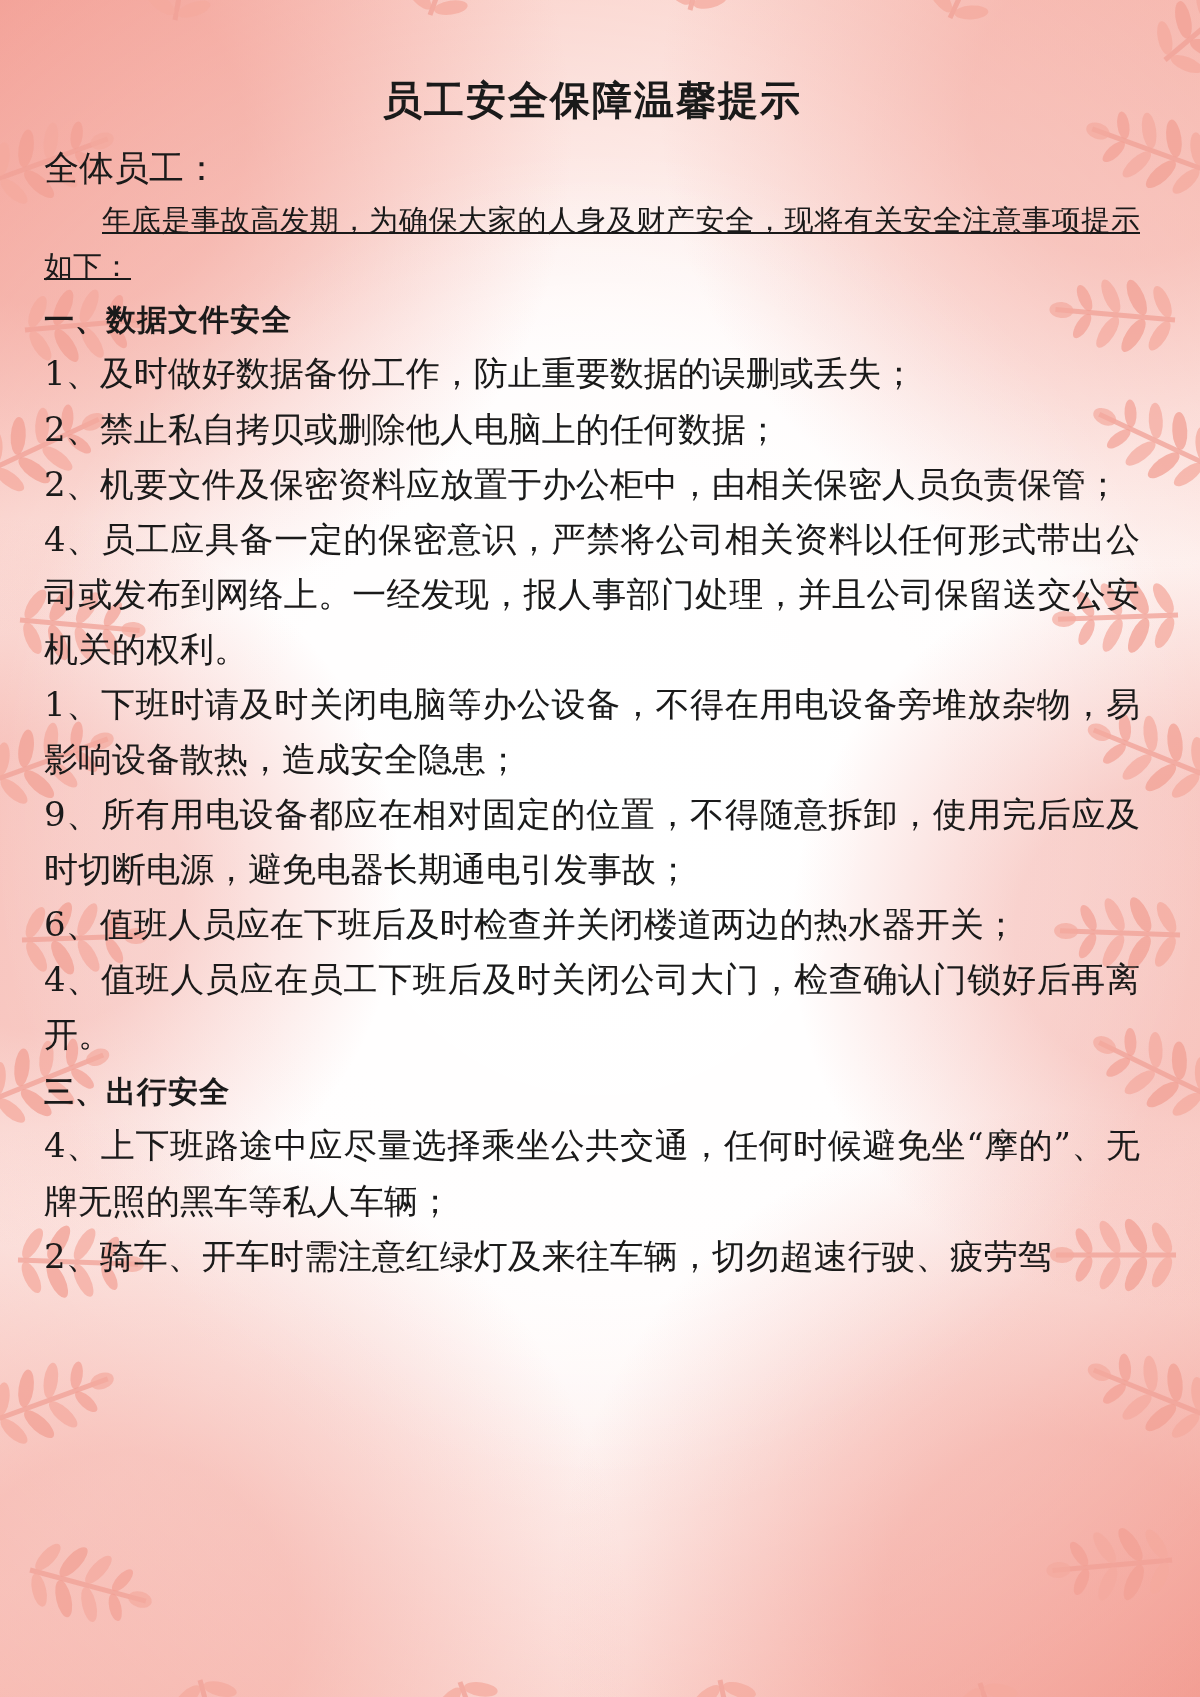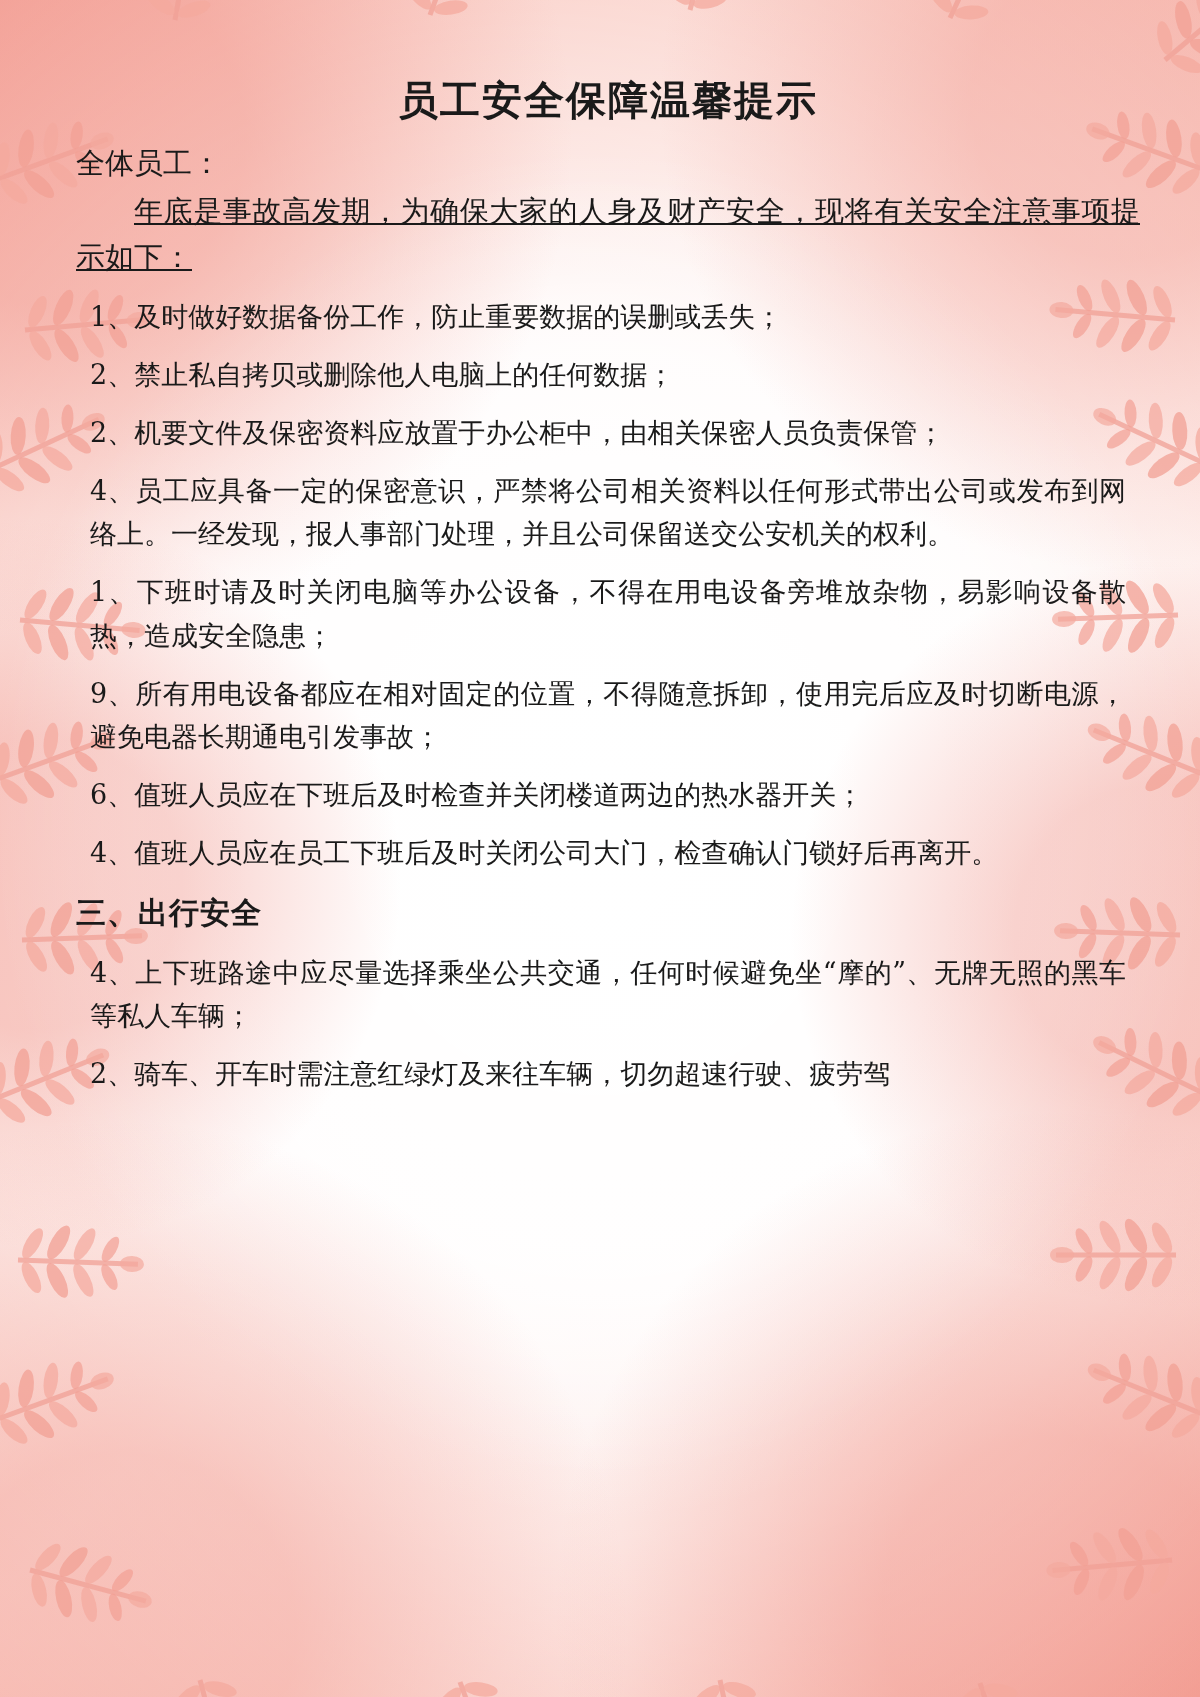--- a/index.html
+++ b/index.html
@@ -42,34 +42,34 @@
   .leaf-layer {
     position: absolute;
     inset: 0;
     pointer-events: none;
   }
 
   
   .doc {
     position: absolute;
     inset: 0;
-    padding: 56px 60px 0 76px;
+    padding: 56px 60px 0 44px;
     box-sizing: border-box;
     color: #1a1a1a;
   }
   .doc-title {
     text-align: center;
     font-size: 40px;
     font-weight: bold;
     letter-spacing: 2px;
     margin: 20px 0 18px 0;
     line-height: 1.2;
   }
   .salutation {
-    font-size: 29px;
+    font-size: 35px;
     line-height: 1.5;
     margin: 0 0 2px 0;
   }
   .para {
     font-size: 29px;
     line-height: 1.62;
     text-align: justify;
     margin: 0;
     text-justify: inter-ideograph;
     text-decoration: underline;
@@ -78,25 +78,25 @@
     text-indent: 2em;
   }
   .section-head {
     font-size: 30px;
     font-weight: bold;
     line-height: 1.6;
     margin: 6px 0 2px 0;
     letter-spacing: 1px;
   }
   .item {
-    font-size: 27px;
+    font-size: 34px;
     line-height: 1.62;
     text-align: justify;
     text-justify: inter-ideograph;
-    margin: 14px;
+    margin: 0;
   }
 </style>
 </head>
 <body>
 
 <div class="page-bg"></div>
 
 <svg class="leaf-layer" viewBox="0 0 1200 1697" preserveAspectRatio="none" xmlns="http://www.w3.org/2000/svg">
   <defs>
     <g id="sprig">
@@ -158,20 +158,21 @@
 </svg>
 
 <div class="doc">
 
   <h1 class="doc-title">员工安全保障温馨提示</h1>
 
   <p class="salutation">全体员工：</p>
 
   <p class="para indent">年底是事故高发期，为确保大家的人身及财产安全，现将有关安全注意事项提示如下：</p>
 
+  <h2 class="section-head">一、数据文件安全</h2>
   <p class="item">1、及时做好数据备份工作，防止重要数据的误删或丢失；</p>
   <p class="item">2、禁止私自拷贝或删除他人电脑上的任何数据；</p>
   <p class="item">2、机要文件及保密资料应放置于办公柜中，由相关保密人员负责保管；</p>
   <p class="item">4、员工应具备一定的保密意识，严禁将公司相关资料以任何形式带出公司或发布到网络上。一经发现，报人事部门处理，并且公司保留送交公安机关的权利。</p>
 
   <p class="item">1、下班时请及时关闭电脑等办公设备，不得在用电设备旁堆放杂物，易影响设备散热，造成安全隐患；</p>
   <p class="item">9、所有用电设备都应在相对固定的位置，不得随意拆卸，使用完后应及时切断电源，避免电器长期通电引发事故；</p>
   <p class="item">6、值班人员应在下班后及时检查并关闭楼道两边的热水器开关；</p>
   <p class="item">4、值班人员应在员工下班后及时关闭公司大门，检查确认门锁好后再离开。</p>
 

